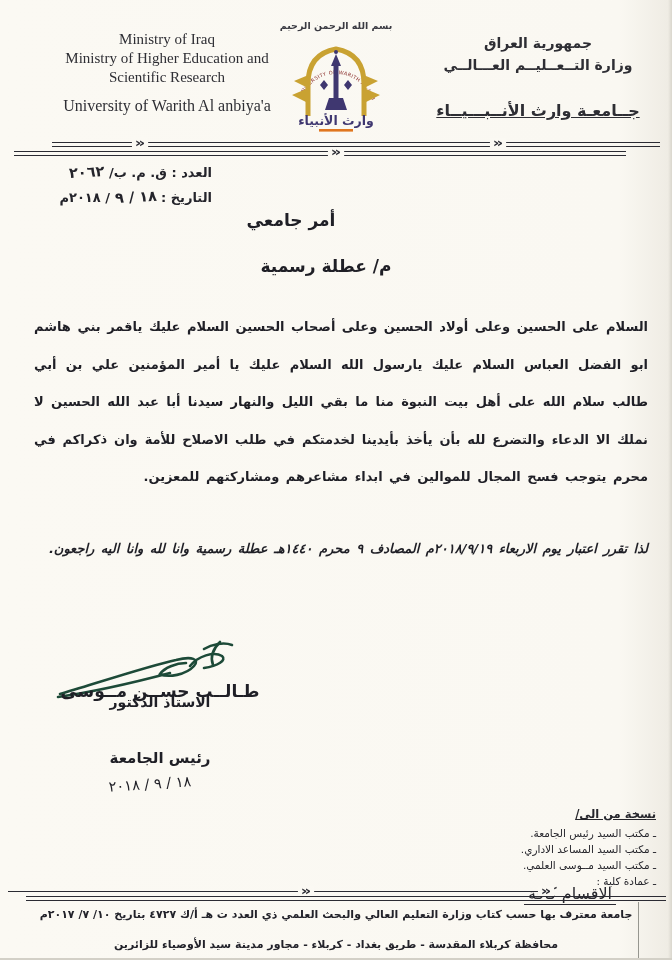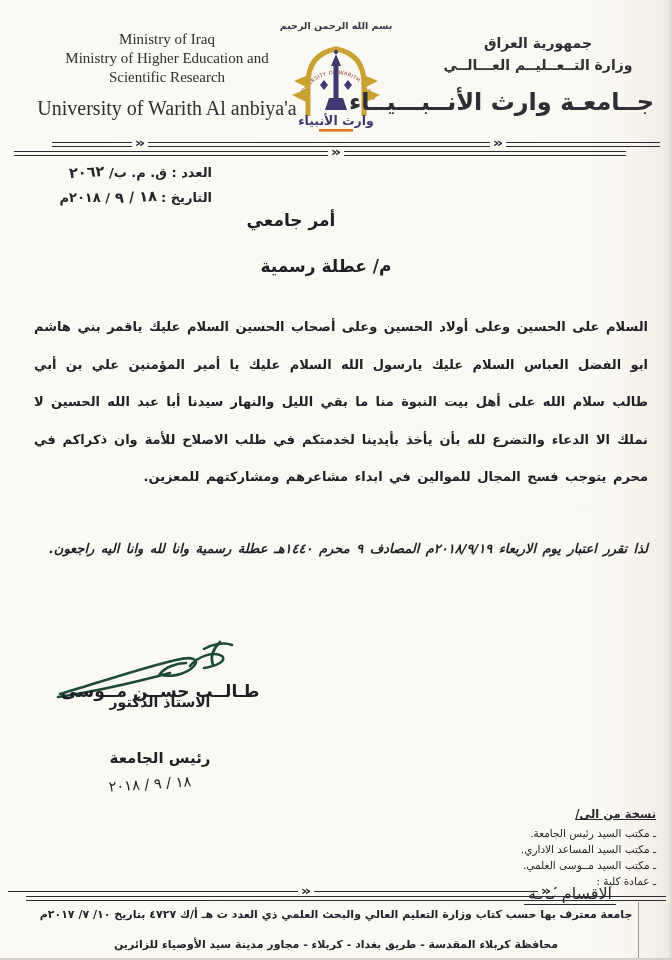--- a/index.html
+++ b/index.html
@@ -7,31 +7,31 @@
     position:relative; width:672px; height:960px; overflow:hidden;
     background:linear-gradient(90deg,#fbf9f3 0%,#faf8f2 92%,#efece4 99.4%,#d9d6cd 100%);
     font-family:"DejaVu Sans",sans-serif; color:#222228;
   }
   .page::after{content:""; position:absolute; left:0; right:0; bottom:0; height:2px; background:#d3d0c7;}
 
   
   .h-en{position:absolute; left:22px; top:30px; width:290px; text-align:center;
         font-family:"Liberation Serif","DejaVu Serif",serif; color:#2e2e34;}
   .h-en .l{font-size:15px; line-height:19px;}
-  .h-en .uni{font-size:20px; margin-top:10px; white-space:nowrap;}
+  .h-en .uni{font-size:16px; margin-top:10px; white-space:nowrap;}
 
   .basmala{position:absolute; left:276px; top:20px; width:120px; text-align:center;
            font-size:9.5px; font-weight:bold; color:#3a3a42; direction:rtl; white-space:nowrap;}
 
   .logo{position:absolute; left:290px; top:36px; width:92px; height:104px;}
 
   .h-ar{position:absolute; right:18px; top:32px; width:232px; text-align:center;
         direction:rtl; font-weight:bold; color:#2e2e34;}
   .h-ar .l{font-size:14px; line-height:22px;}
-  .h-ar .uni{font-size:24px; margin-top:12px; white-space:nowrap;}
+  .h-ar .uni{font-size:16px; margin-top:25px; white-space:nowrap;text-decoration:underline;}
 
   
   .divider{position:absolute; left:0; right:0;}
   .dl{position:absolute; border-top:1.6px solid #2b2b33; border-bottom:1px solid #2b2b33; height:2.5px;}
   .dl-single{position:absolute; border-top:1.4px solid #2b2b33; height:0;}
   .orn{position:absolute; font-size:12px; line-height:10px; color:#2b2b33; background:#fbf9f3;
        padding:0 2px; transform:scaleX(1.35); font-weight:bold;}
 
   
   .ref{position:absolute; left:40px; top:160px; width:172px; direction:rtl; text-align:right;

